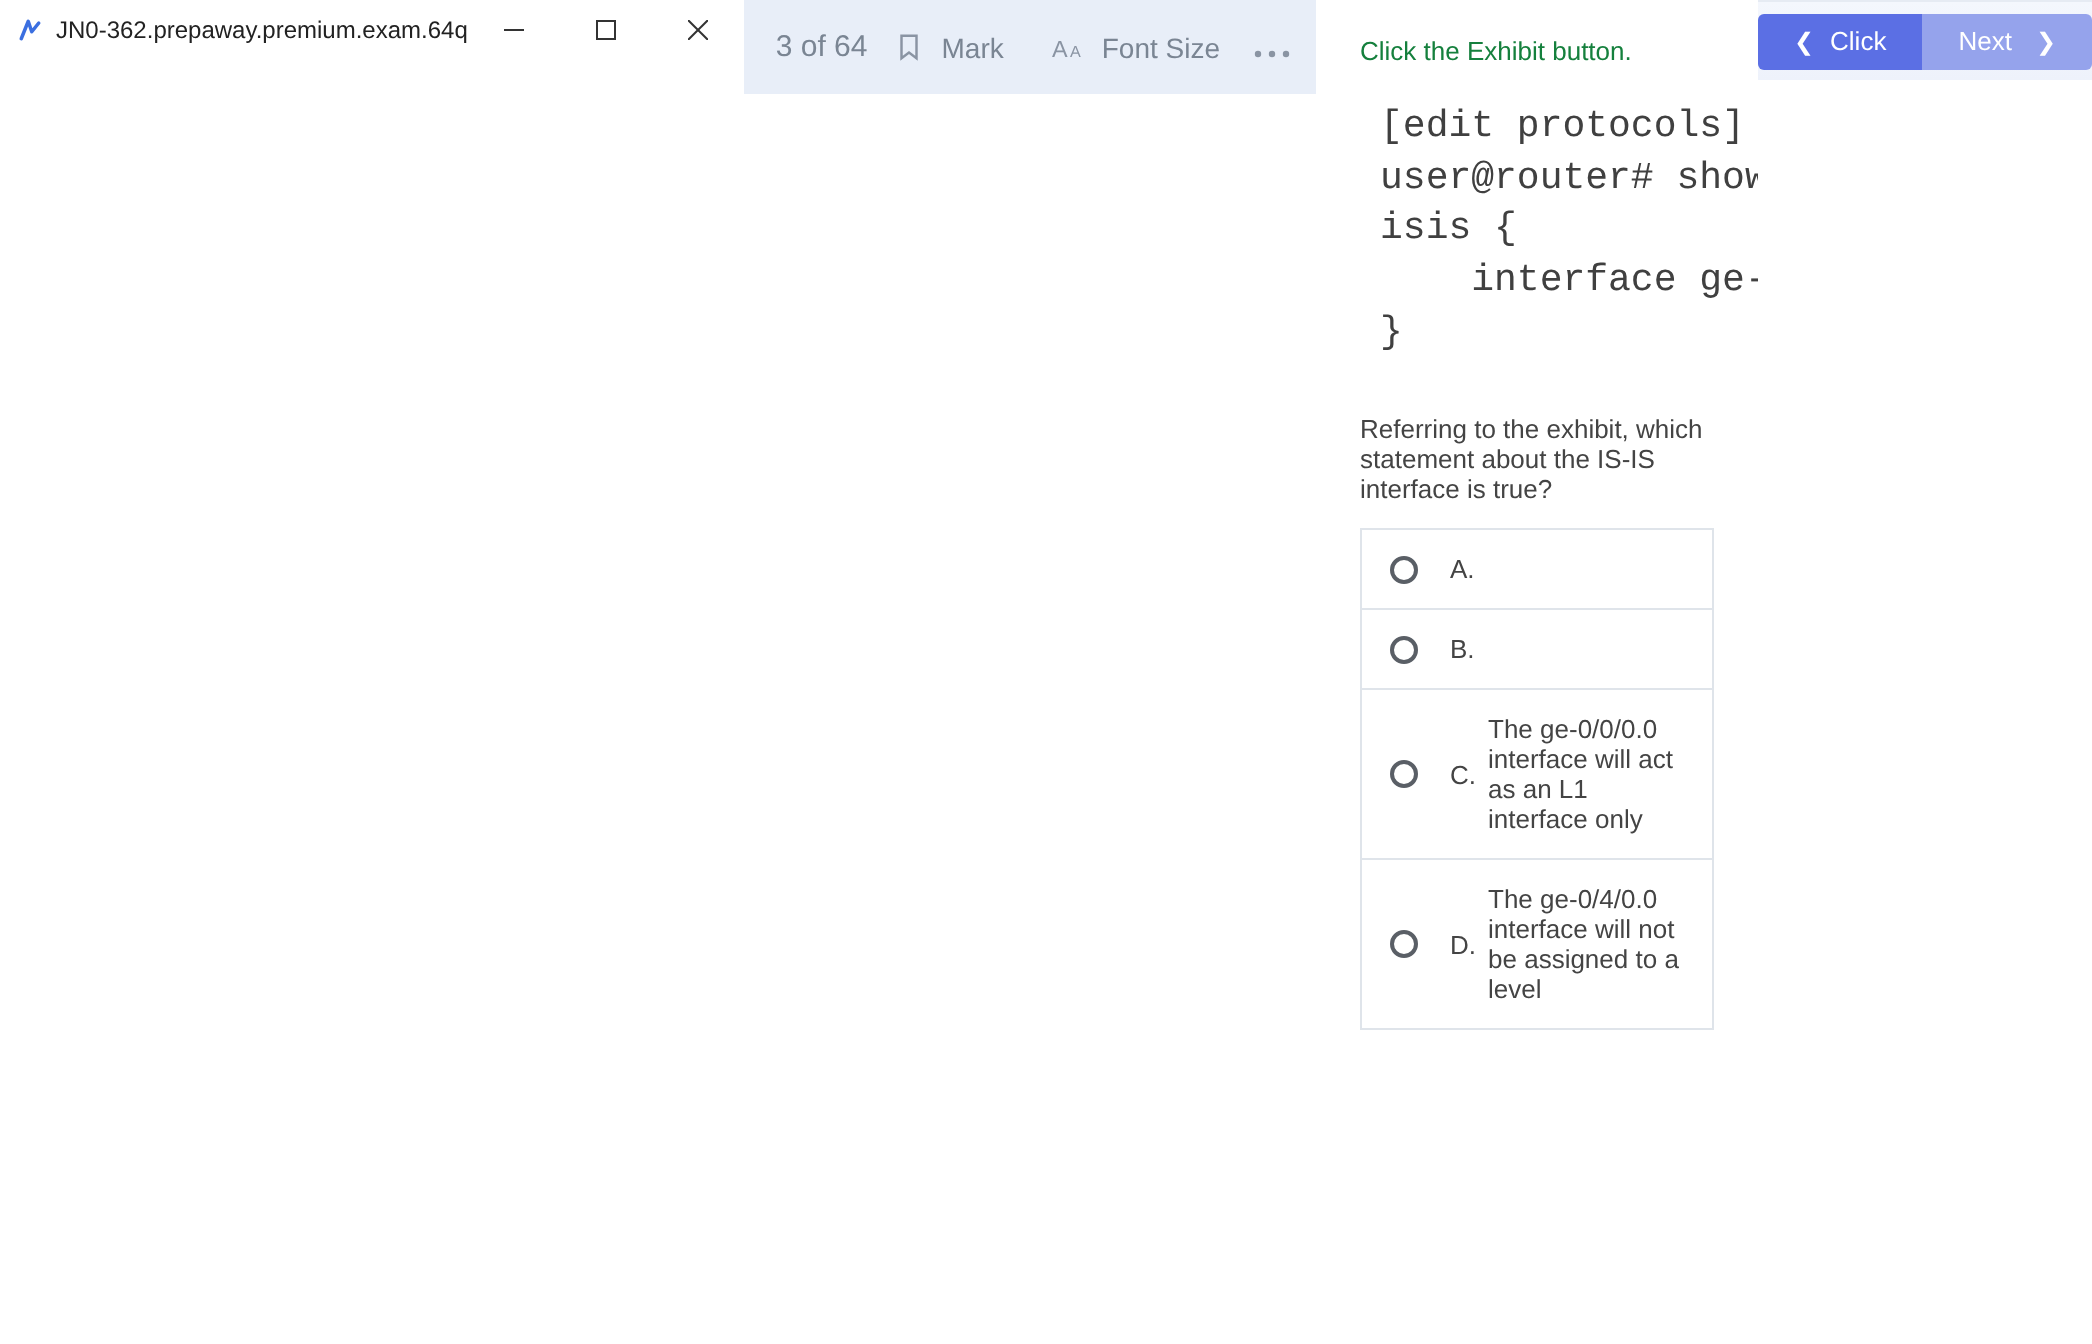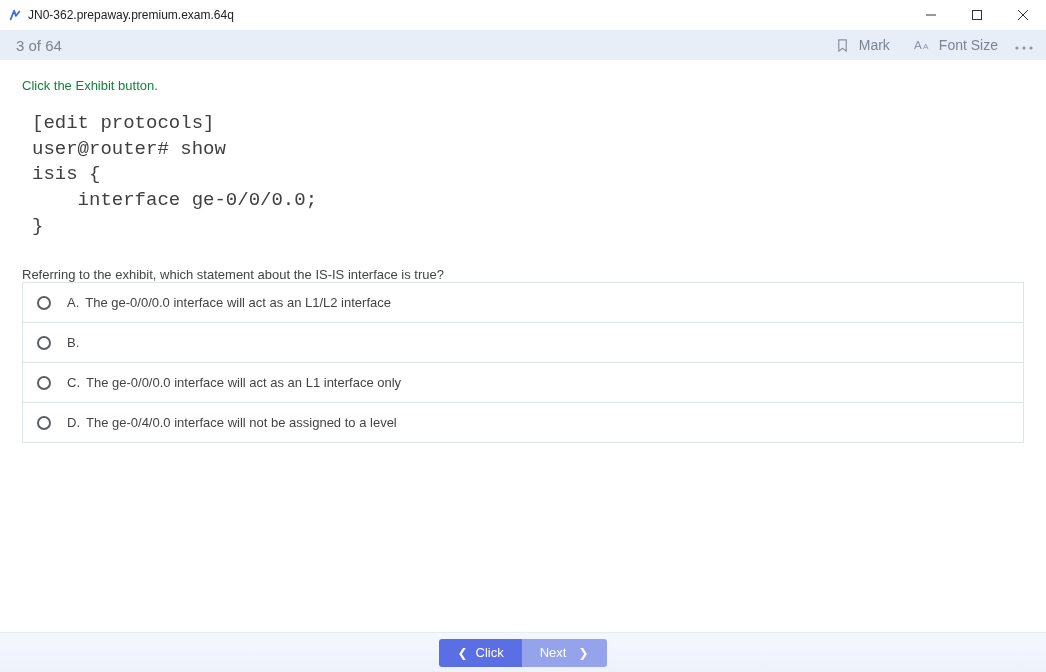--- a/index.html
+++ b/index.html
@@ -1,37 +1,37 @@
 <!DOCTYPE html>
 <html><head>
 <meta charset="utf-8">
 <style>
   * { box-sizing: border-box; }
   html, body { margin:0; padding:0; height:100%; font-family: "Segoe UI", Tahoma, sans-serif; background:#fff; color:#333; }
-  .window { width:1046px; height:672px; display:flex; flex-direction:column; background:#fff; overflow:hidden; position:relative; }
+  .window { width:1046px; height:672px; display:flex; flex-direction:row; background:#fff; overflow:hidden; position:relative; }
   
   .titlebar { height:30px; display:flex; align-items:center; padding:0 0 0 8px; font-size:12px; color:#222; }
   .titlebar .app-icon { width:14px; height:14px; margin-right:6px; display:flex; align-items:center; justify-content:center; }
   .titlebar .title { flex:0 0 auto; }
   .titlebar .spacer { flex:1; }
   .win-controls { display:flex; height:100%; }
   .win-btn { width:46px; height:30px; display:flex; align-items:center; justify-content:center; color:#555; }
   .win-btn svg { width:10px; height:10px; stroke:#333; stroke-width:1; fill:none; }
   
-  .toolbar { height:30px; background:#e8eef8; display:flex; align-items:center; padding:0 8px 0 16px; color:#7c8794; font-size:14px; }
+  .toolbar { height:47px; background:#e8eef8; display:flex; align-items:center; padding:0 8px 0 16px; color:#7c8794; font-size:14px; }
   .toolbar .counter { flex:0 0 auto; color:#7a8593; font-size:15px; }
   .toolbar .spacer { flex:1; }
   .toolbar .tbtn { display:flex; align-items:center; gap:7px; padding:16px 12px; height:100%; color:#7a8593; cursor:pointer; }
   .toolbar .tbtn .ic { width:18px; height:18px; display:flex; align-items:center; justify-content:center; }
   .toolbar .more { width:28px; display:flex; align-items:center; justify-content:center; color:#8a94a3; cursor:pointer; }
   
   .content { flex:1; overflow:auto; padding:18px 22px 10px 22px; font-size:13px; color:#333; }
   .instr { color:#15803d; margin-bottom:18px; font-size:13px; }
   .exhibit { font-family: "Courier New", monospace; font-size:19px; color:#404040; line-height:1.35; white-space:pre; margin-bottom:28px; margin-left:10px; }
-  .qtext { color:#444; font-size:13px; }
+  .qtext { color:#444; margin-bottom:12px; font-size:13px; }
   .options { border:1px solid #dfe4ea; }
   .option { display:flex; align-items:center; padding:12px 14px; border-top:1px solid #dfe4ea; font-size:13px; color:#444; cursor:pointer; }
   .option:first-child { border-top:none; }
   .option .radio { width:14px; height:14px; border:2px solid #5a5f66; border-radius:50%; margin-right:16px; flex-shrink:0; }
   .option .letter { margin-right:6px; }
   
   .footer { height:40px; background:linear-gradient(#f4f7fd,#eef2fb); display:flex; align-items:center; justify-content:center; gap:0; border-top:1px solid #e6ebf3; }
   .nav-btn { height:28px; display:flex; align-items:center; justify-content:center; padding:0 18px; font-size:13px; color:#fff; cursor:pointer; gap:8px; }
   .nav-prev { background:#5b6fe4; border-top-left-radius:3px; border-bottom-left-radius:3px; }
   .nav-next { background:#95a3ec; border-top-right-radius:3px; border-bottom-right-radius:3px;gap:12px; }
@@ -112,21 +112,20 @@
 user@router# show
 isis {
     interface ge-0/0/0.0;
 }</div>
     <div class="qtext">Referring to the exhibit, which statement about the IS-IS interface is true?</div>
 
     <div class="options">
       <div class="option">
         <span class="radio"></span>
         <span class="letter">A.</span>
-        <span>The ge-0/0/0.0 interface will act as an L1/L2 interface</span>
       </div>
       <div class="option">
         <span class="radio"></span>
         <span class="letter">B.</span>
       </div>
       <div class="option">
         <span class="radio"></span>
         <span class="letter">C.</span>
         <span>The ge-0/0/0.0 interface will act as an L1 interface only</span>
       </div>

